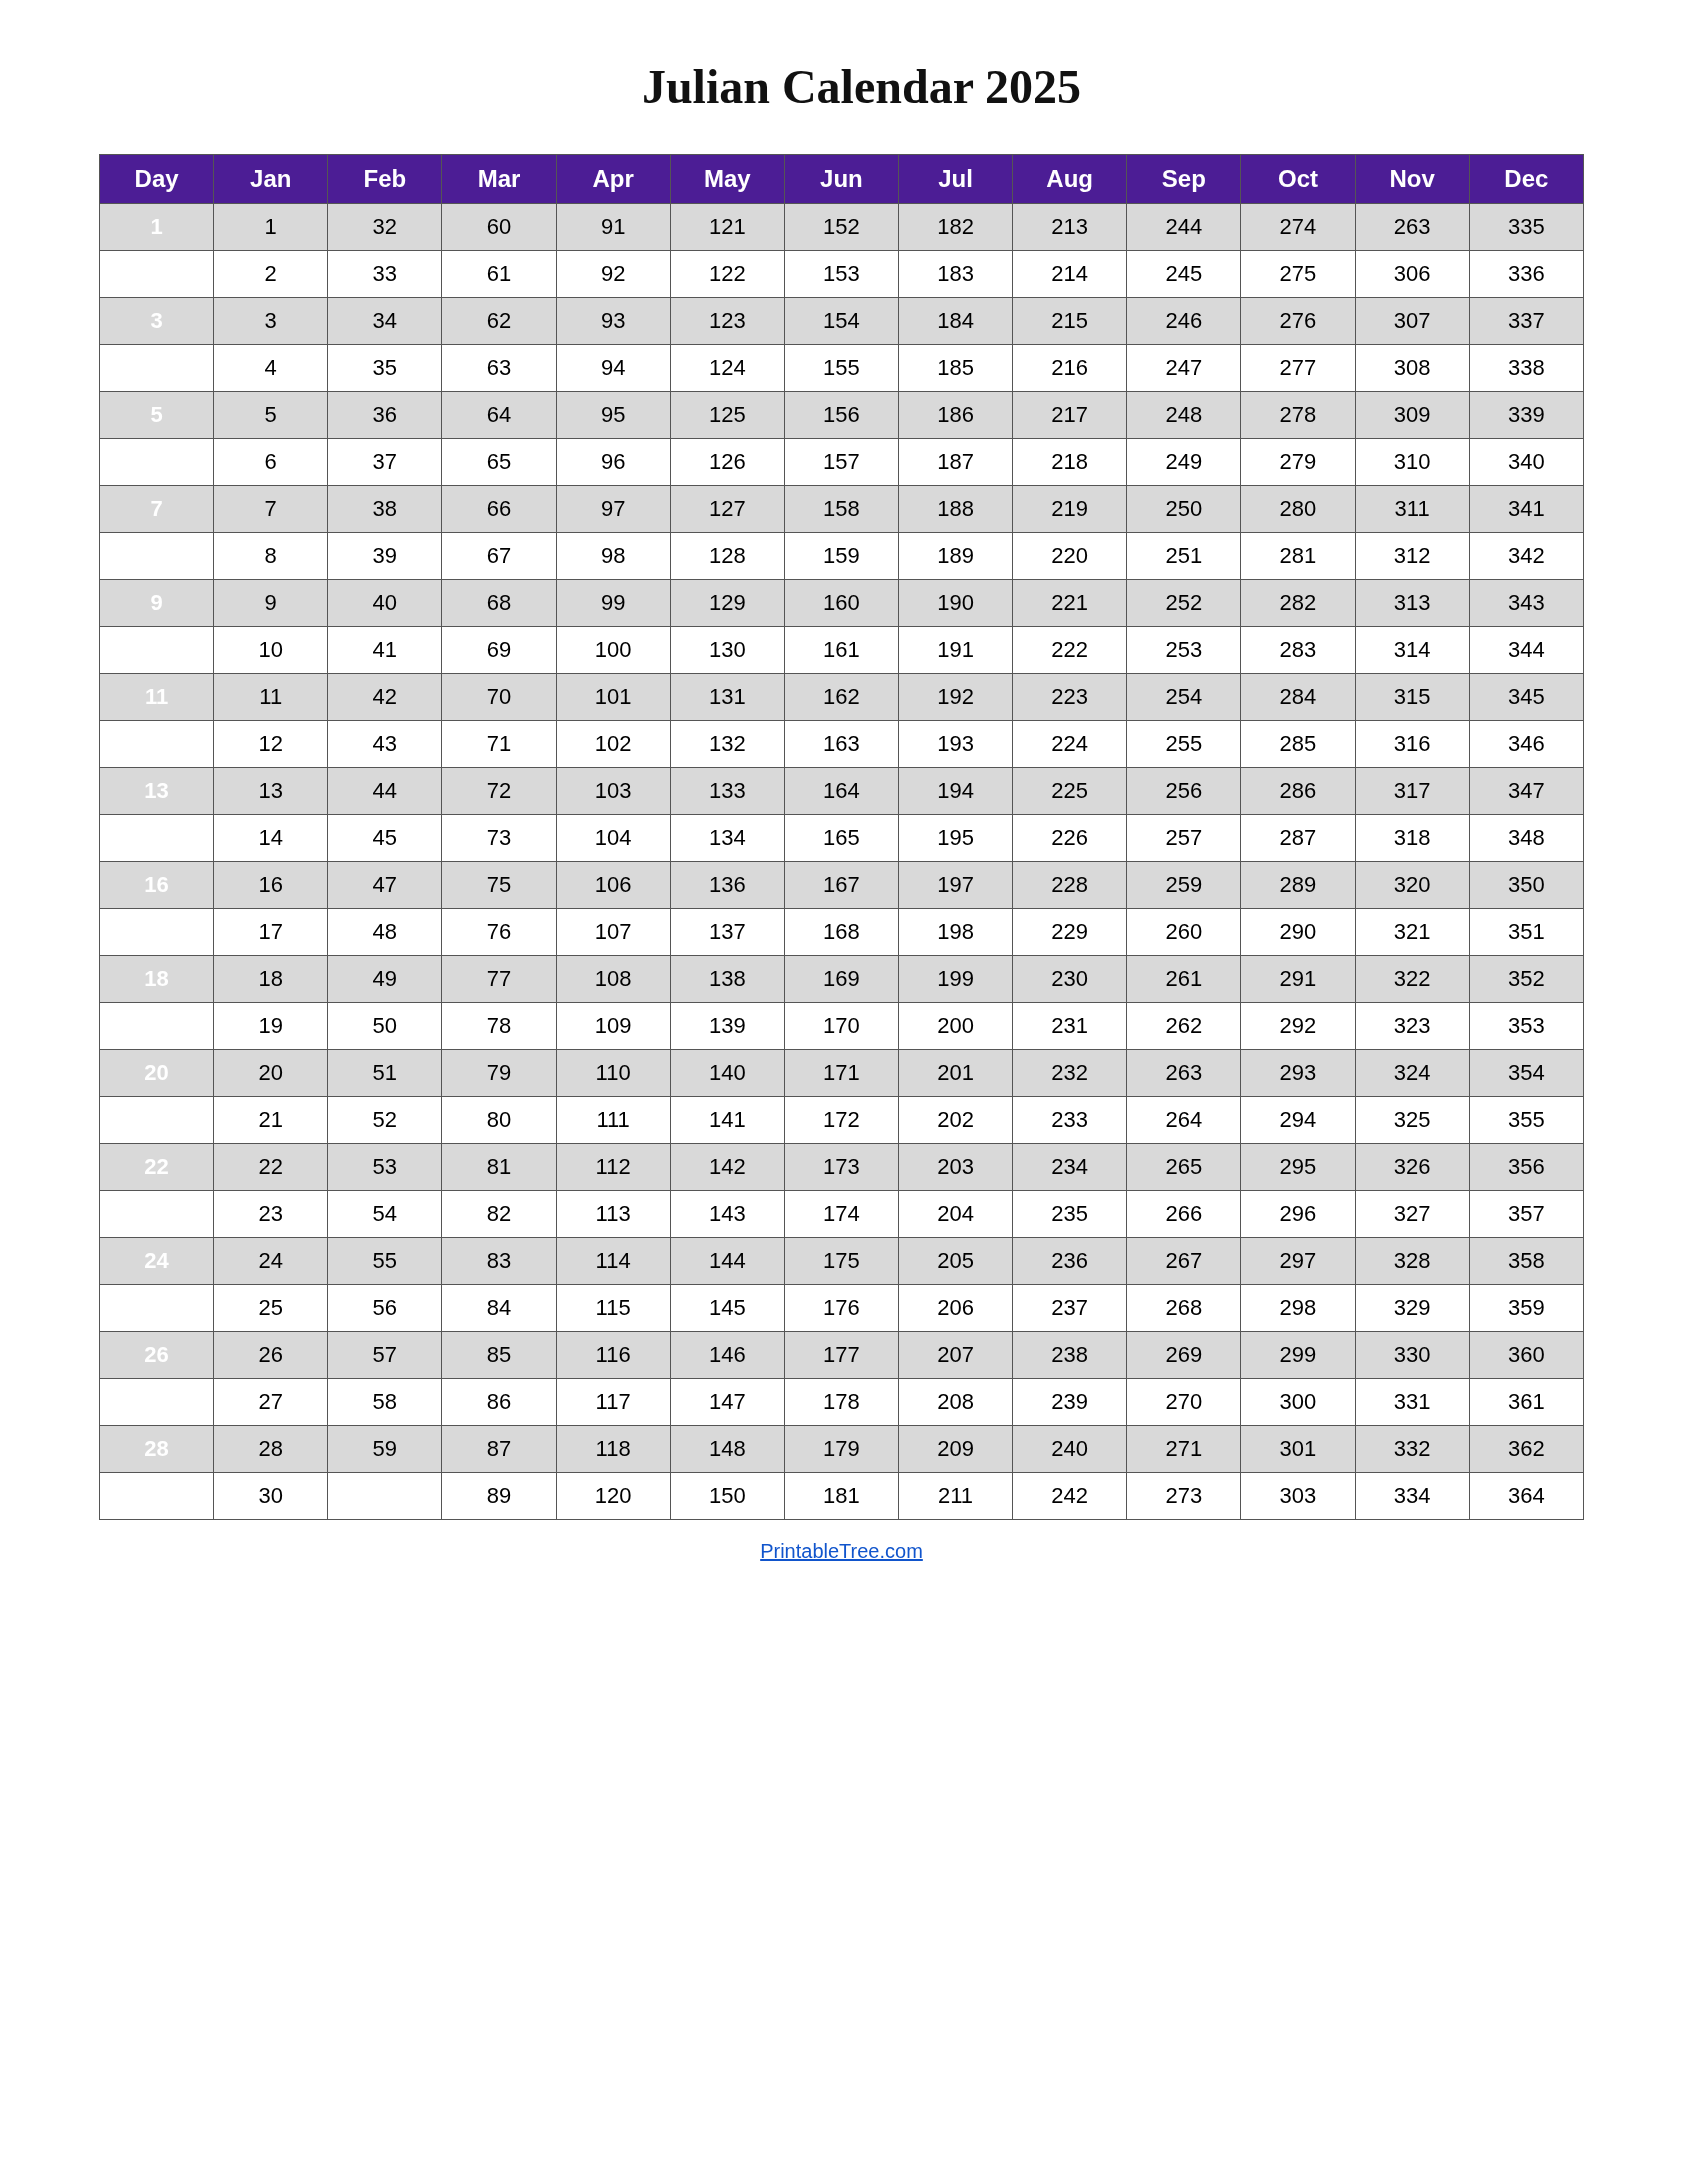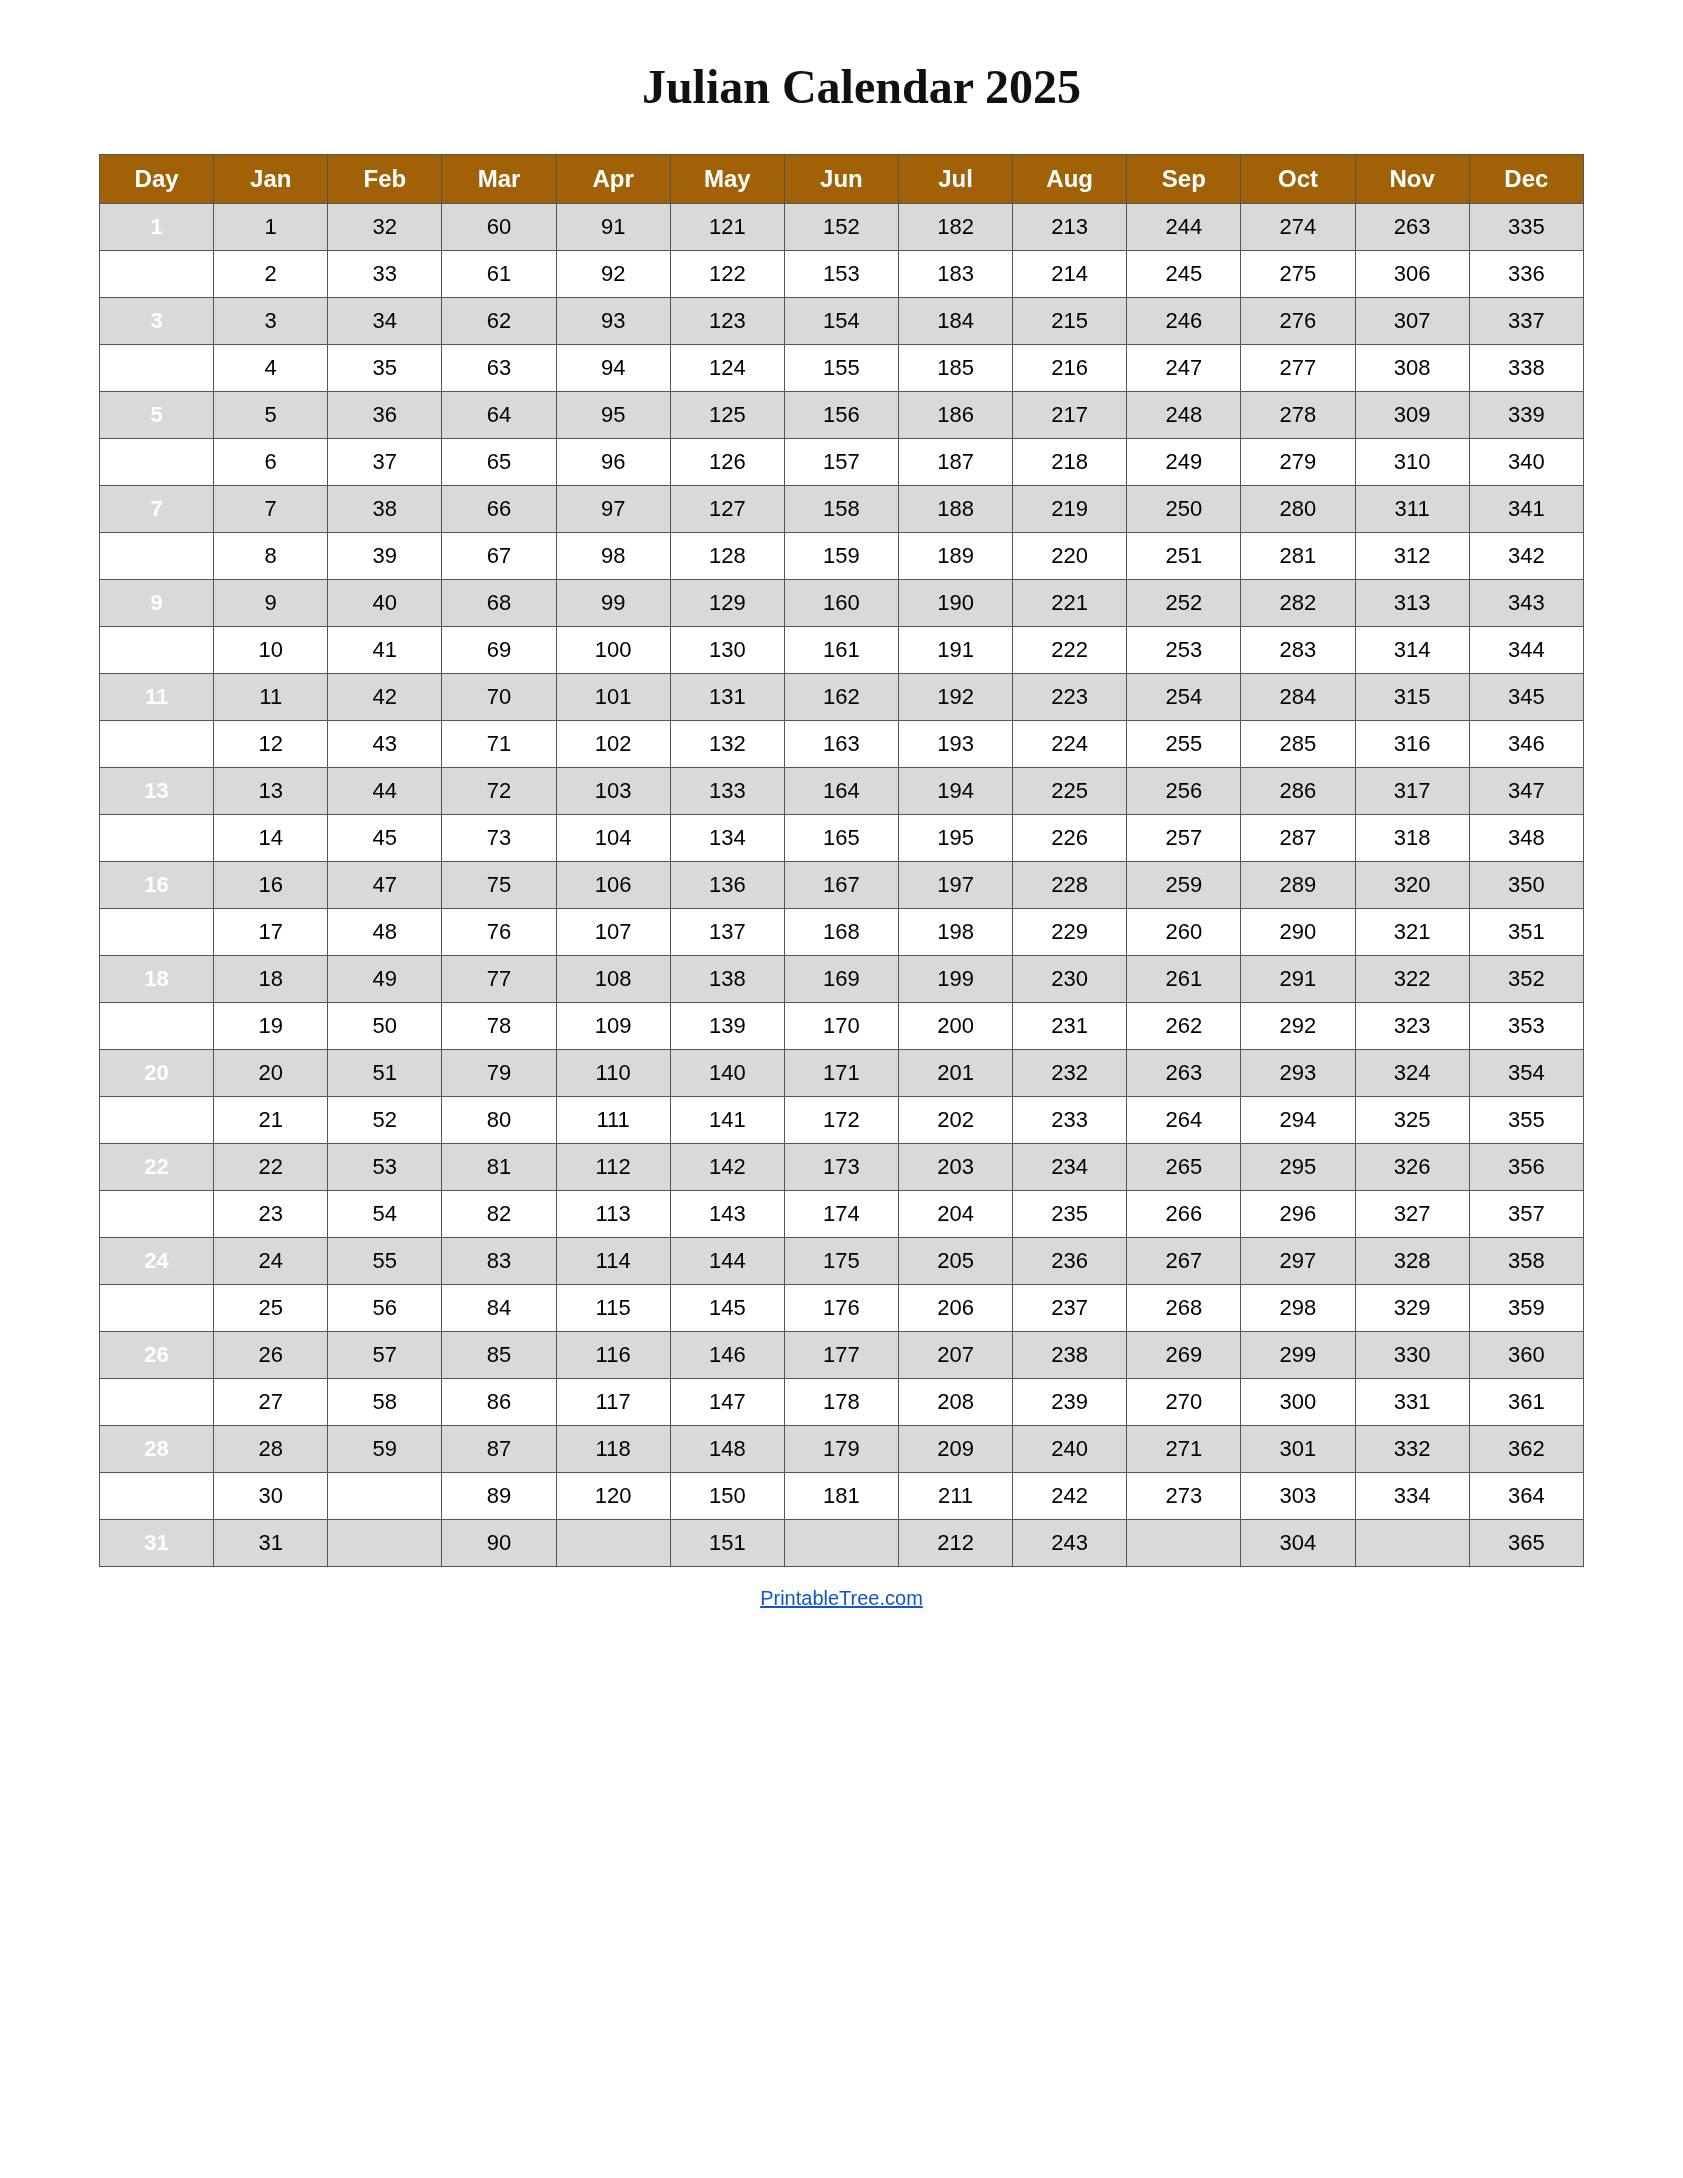--- a/index.html
+++ b/index.html
@@ -26,21 +26,21 @@
       width: 1485px;
     }
     th, td {
       border: 1.5px solid #555;
       text-align: center;
       padding: 10px 6px;
       font-size: 22px;
       min-width: 99px;
     }
     thead th {
-      background-color: #a16207;
+      background-color: #4c1d95;
       color: #ffffff;
       font-weight: bold;
       font-size: 24px;
     }
     tbody tr:nth-child(odd) td {
       background-color: #d9d9d9;
     }
     tbody tr:nth-child(even) td {
       background-color: #ffffff;
     }
@@ -493,32 +493,17 @@
         <td>120</td>
         <td>150</td>
         <td>181</td>
         <td>211</td>
         <td>242</td>
         <td>273</td>
         <td>303</td>
         <td>334</td>
         <td>364</td>
       </tr>
-      <tr>
-        <td>31</td>
-        <td>31</td>
-        <td></td>
-        <td>90</td>
-        <td></td>
-        <td>151</td>
-        <td></td>
-        <td>212</td>
-        <td>243</td>
-        <td></td>
-        <td>304</td>
-        <td></td>
-        <td>365</td>
-      </tr>
     </tbody>
 </table>
 
 <div class="footer">PrintableTree.com</div>
 
 
 </body></html>

